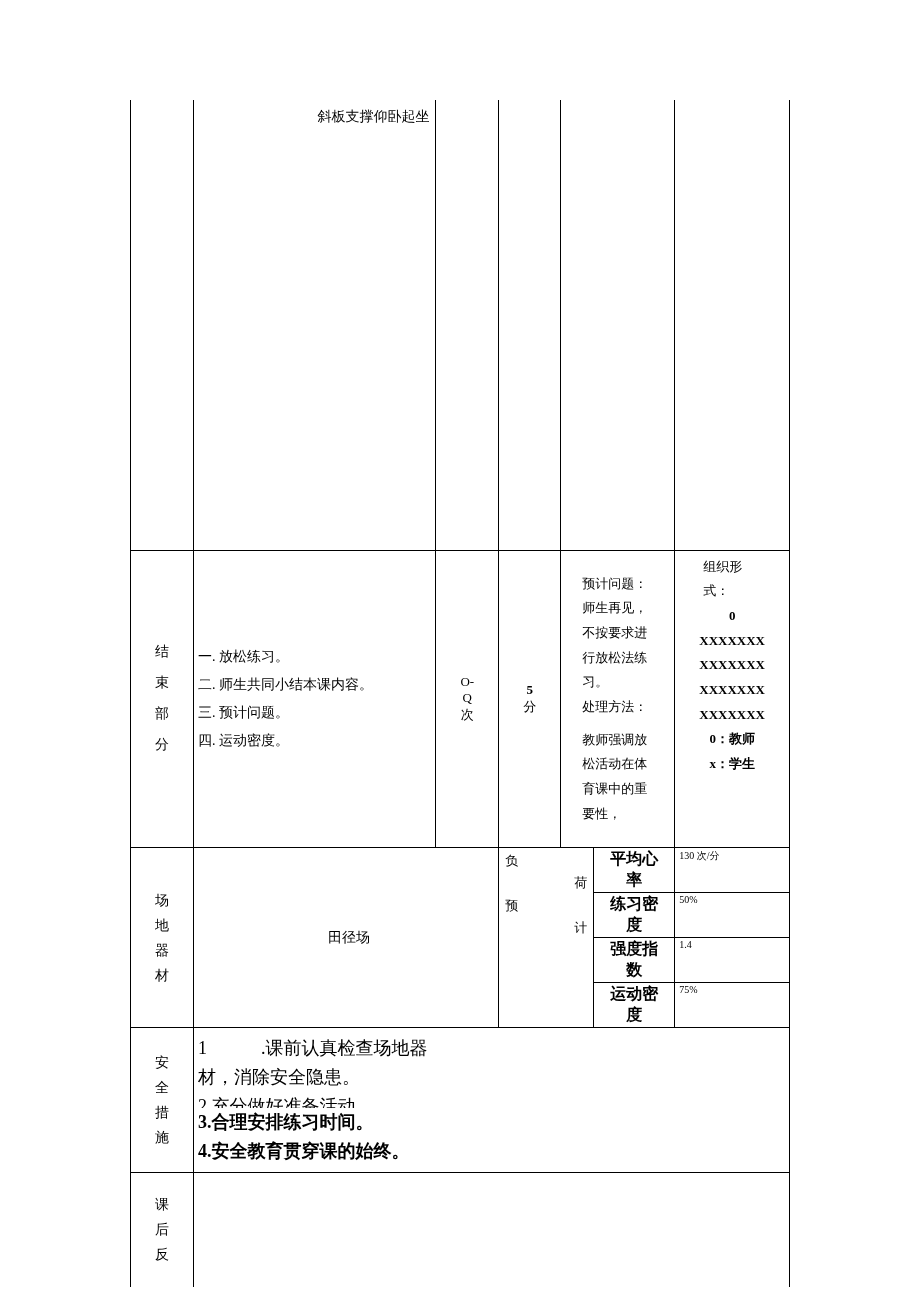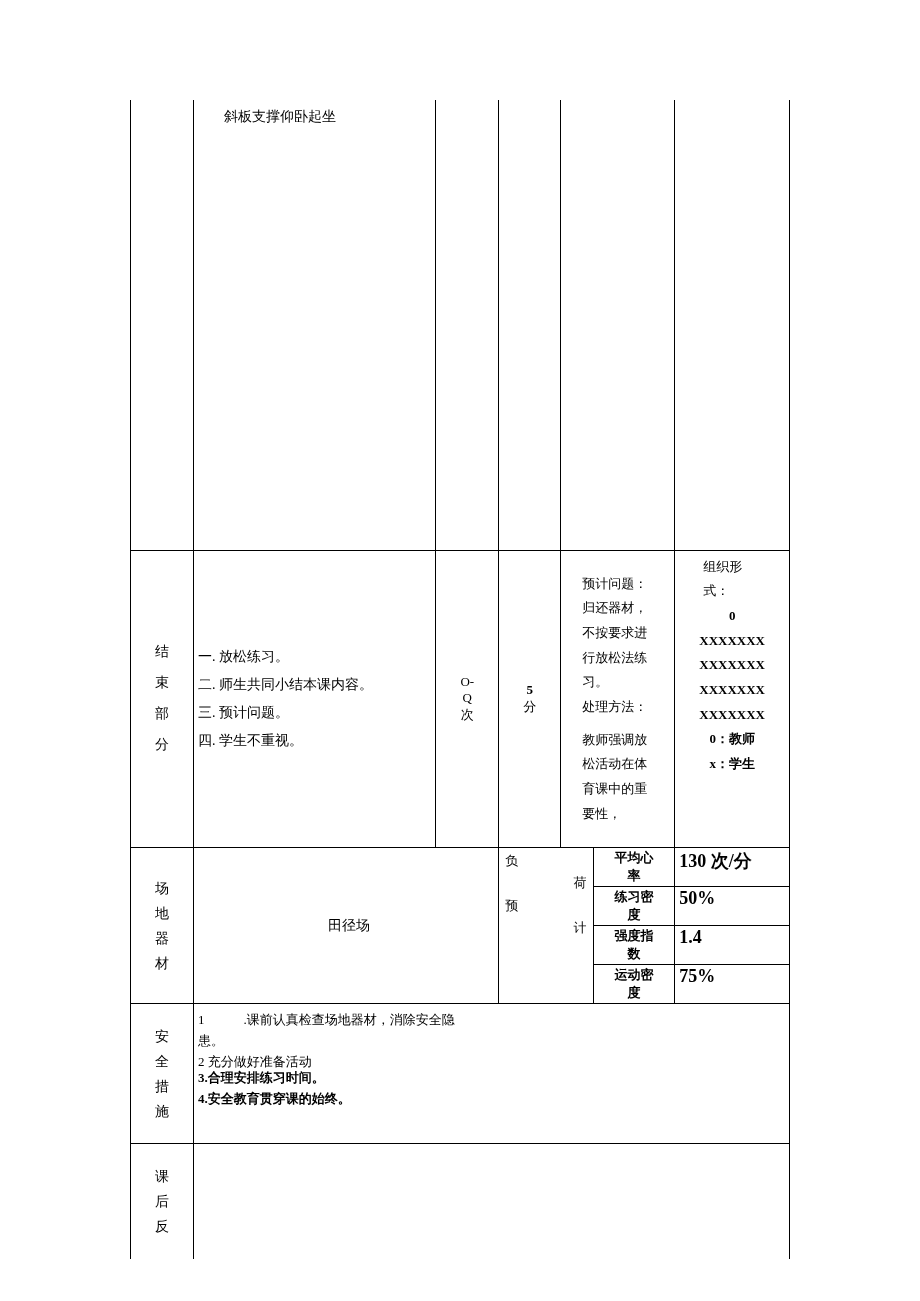--- a/index.html
+++ b/index.html
@@ -55,35 +55,36 @@
       font-weight: bold;
     }
     .load-label {
       font-size: 13px;
       line-height: 1.7;
       padding: 2px 6px;
     }
     .metric-label {
       text-align: center;
       font-weight: bold;
-      font-size: 13px;
-      padding: 1px 16px;
+      font-size: 16px;
+      padding: 1px 10px;
     }
     .metric-val {
-      font-weight: bold;
-      font-size: 18px;
+      font-weight: normal;
+      font-size: 10px;
       padding: 1px 4px;
     }
     .safety-block {
       line-height: 1.6;
       padding: 6px 4px;
-      font-size: 13px;
+      font-size: 18px;
     }
     .row1-content {
       padding: 8px 6px 0 30px;
+      text-align: right;
     }
   </style>
 </head>
 <body>
 
 <table>
   <colgroup>
     <col style="width:55px">
     <col style="width:185px">
     <col style="width:125px">
@@ -110,33 +111,33 @@
     <td class="vertical-text">
       <span>结</span><br>
       <span>束</span><br>
       <span>部</span><br>
       <span>分</span>
     </td>
     <td class="content-block vcenter" colspan="2">
       <div>一. 放松练习。</div>
       <div>二. 师生共同小结本课内容。</div>
       <div>三. 预计问题。</div>
-      <div>四. 学生不重视。</div>
+      <div>四. 运动密度。</div>
     </td>
     <td class="small-cell">
       <span>O-Q</span><br>
       <span>次</span>
     </td>
     <td class="small-cell bold">
       <span>5</span><br>
       <span style="font-weight:normal;">分</span>
     </td>
     <td colspan="2" style="line-height:1.9;font-size:13px;padding:21px;">
       <div>预计问题：</div>
-      <div>归还器材，不按要求进行放松法练习。</div>
+      <div>师生再见，不按要求进行放松法练习。</div>
       <div>处理方法：</div>
       <div style="height:8px;"></div>
       <div>教师强调放松活动在体育课中的重要性，</div>
     </td>
     <td class="org-block">
       <div style="text-align:left;padding-left:4px;">组织形式：</div>
       <div class="bold">0</div>
       <div class="bold">XXXXXXX</div>
       <div class="bold">XXXXXXX</div>
       <div class="bold">XXXXXXX</div>

